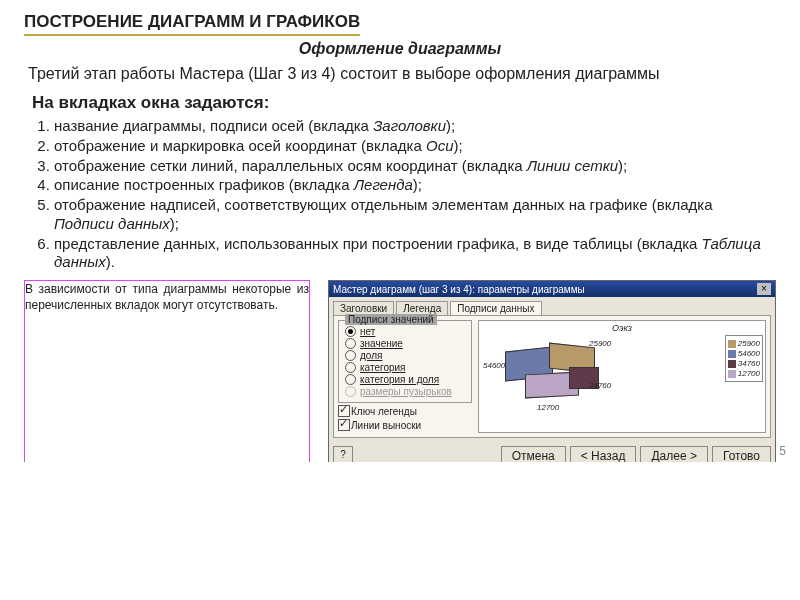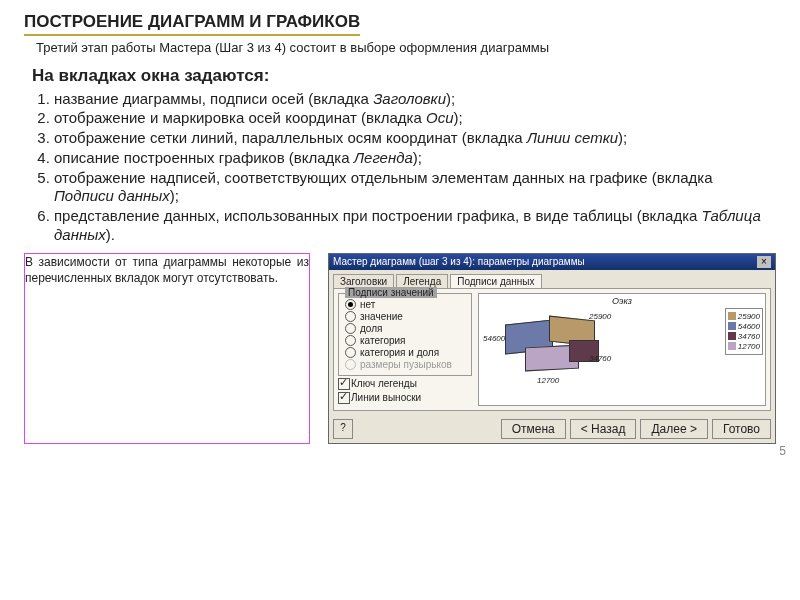--- a/index.html
+++ b/index.html
@@ -1,35 +1,35 @@
 <!DOCTYPE html>
 <html><head>
 <meta charset="utf-8">
 <style>
   html,body{margin:0;padding:0;font-family:Arial,Helvetica,sans-serif;color:#222;}
   .page{width:800px;height:462px;box-sizing:border-box;padding:12px 24px 10px 24px;position:relative;background:#fff;}
   .title{font-weight:bold;font-size:17px;border-bottom:2px solid #bfa640;padding-bottom:2px;display:inline-block;margin:0 0 4px 0;}
   .subtitle{font-weight:bold;font-style:italic;font-size:16px;text-align:center;margin:0 0 6px 0;}
-  .intro{font-size:13px;margin:0 0 10px 12px;line-height:1.2;}
+  .intro{font-size:16px;margin:0 0 10px 4px;line-height:1.2;}
   .listhdr{font-weight:bold;font-size:17px;margin:0 0 4px 8px;}
   ol{margin:0 0 4px 30px;padding:0;font-size:15px;line-height:1.25;}
   ol li{margin:0 0 1px 0;}
   .it{font-style:italic;}
   .lower{display:flex;margin-top:8px;gap:18px;}
   .note{border:1px solid #d946ef;font-size:12px;text-align:justify;width:286px;box-sizing:border-box;line-height:1.35;}
   .dialog{flex:1;border:1px solid #666;background:#e8e4d8;font-size:10px;display:flex;flex-direction:column;}
   .dlg-title{background:linear-gradient(#2a4aa0,#12306a);color:#fff;padding:2px 4px;display:flex;align-items:center;justify-content:flex-end;}
   .dlg-title .x{margin-left:auto;background:#c0c0c0;color:#000;width:14px;height:12px;text-align:center;line-height:12px;font-size:10px;}
   .tabs{display:flex;gap:2px;padding:4px 4px 0 4px;}
   .tab{background:#e8e4d8;border:1px solid #999;border-bottom:none;padding:1px 6px;font-size:10px;}
   .tab.active{background:#f7f5ee;}
   .tabbody{background:#f7f5ee;border:1px solid #999;margin:0 4px 4px 4px;padding:4px;flex:1;display:flex;gap:6px;}
   .radiogrp{border:1px solid #999;padding:4px 6px;position:relative;width:120px;}
   .grp-title{position:absolute;top:-7px;left:6px;background:#a3a3a3;padding:0 3px;}
-  .radio{display:flex;align-items:center;gap:4px;margin:1px 0;}
+  .radio{display:flex;align-items:center;gap:4px;margin:1px 0;text-decoration:underline;}
   .radio .dot{width:9px;height:9px;border:1px solid #555;border-radius:50%;display:inline-block;position:relative;}
   .radio.sel .dot:after{content:"";width:5px;height:5px;background:#000;border-radius:50%;position:absolute;top:2px;left:2px;}
   .radio.dis{color:#999;}
   .radio.dis .dot{border-color:#bbb;}
   .chk{display:flex;align-items:center;gap:1px;margin:2px 0;}
   .chk .box{width:10px;height:10px;border:1px solid #555;display:inline-block;position:relative;}
   .chk.on .box:after{content:"✓";position:absolute;top:-3px;left:0;font-size:11px;}
   .preview{flex:1;background:#fff;border:1px solid #999;position:relative;font-style:italic;}
   .pv-title{position:absolute;top:2px;left:50%;transform:translateX(-50%);font-size:9px;}
   .pie{position:absolute;width:92px;height:64px;left:26px;top:22px;}
@@ -45,20 +45,21 @@
   .btnbar{display:flex;gap:4px;padding:4px;justify-content:flex-end;align-items:center;}
   .btnbar .help{width:18px;height:18px;border:1px solid #888;text-align:center;line-height:16px;margin-right:auto;}
   .btn{border:1px solid #888;background:#e8e4d8;padding:2px 10px;font-size:12px;}
   .page-no{position:absolute;right:14px;bottom:4px;font-size:12px;color:#888;}
 </style>
 </head>
 <body>
 
 <div class="page">
   <div class="title">ПОСТРОЕНИЕ  ДИАГРАММ И ГРАФИКОВ</div>
+  <div class="subtitle">Оформление диаграммы</div>
   <div class="intro">Третий этап работы Мастера (Шаг 3 из 4) состоит в выборе оформления диаграммы</div>
   <div class="listhdr">На вкладках окна задаются:</div>
   <ol>
     <li><span>название диаграммы, подписи осей (вкладка </span><span class="it">Заголовки</span><span>);</span></li>
     <li><span>отображение и маркировка осей координат (вкладка </span><span class="it">Оси</span><span>);</span></li>
     <li><span>отображение сетки линий, параллельных осям координат (вкладка </span><span class="it">Линии сетки</span><span>);</span></li>
     <li><span>описание построенных графиков (вкладка </span><span class="it">Легенда</span><span>);</span></li>
     <li><span>отображение надписей, соответствующих отдельным элементам данных на графике (вкладка </span><span class="it">Подписи данных</span><span>);</span></li>
     <li><span>представление данных, использованных при построении графика, в виде таблицы (вкладка </span><span class="it">Таблица данных</span><span>).</span></li>
   </ol>

